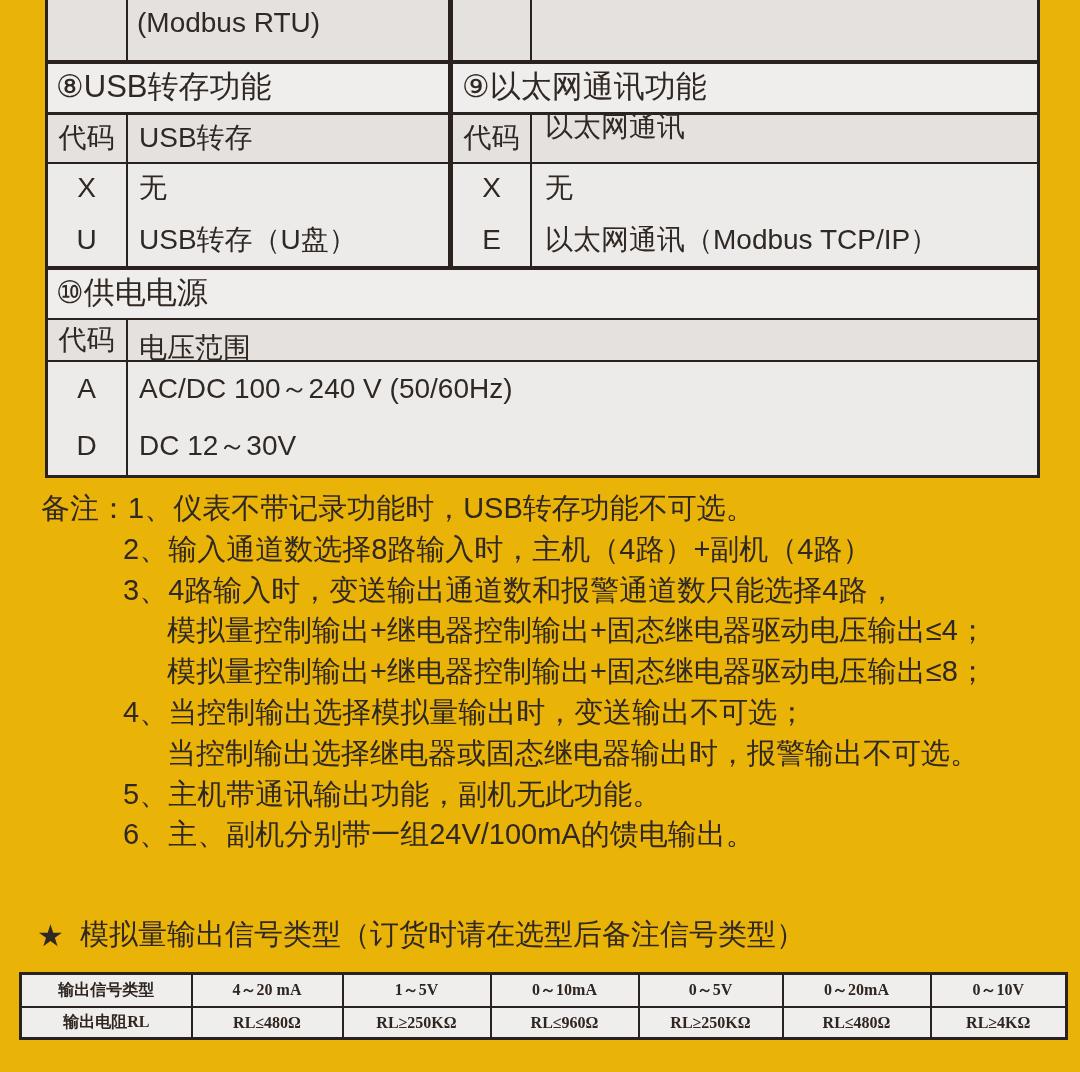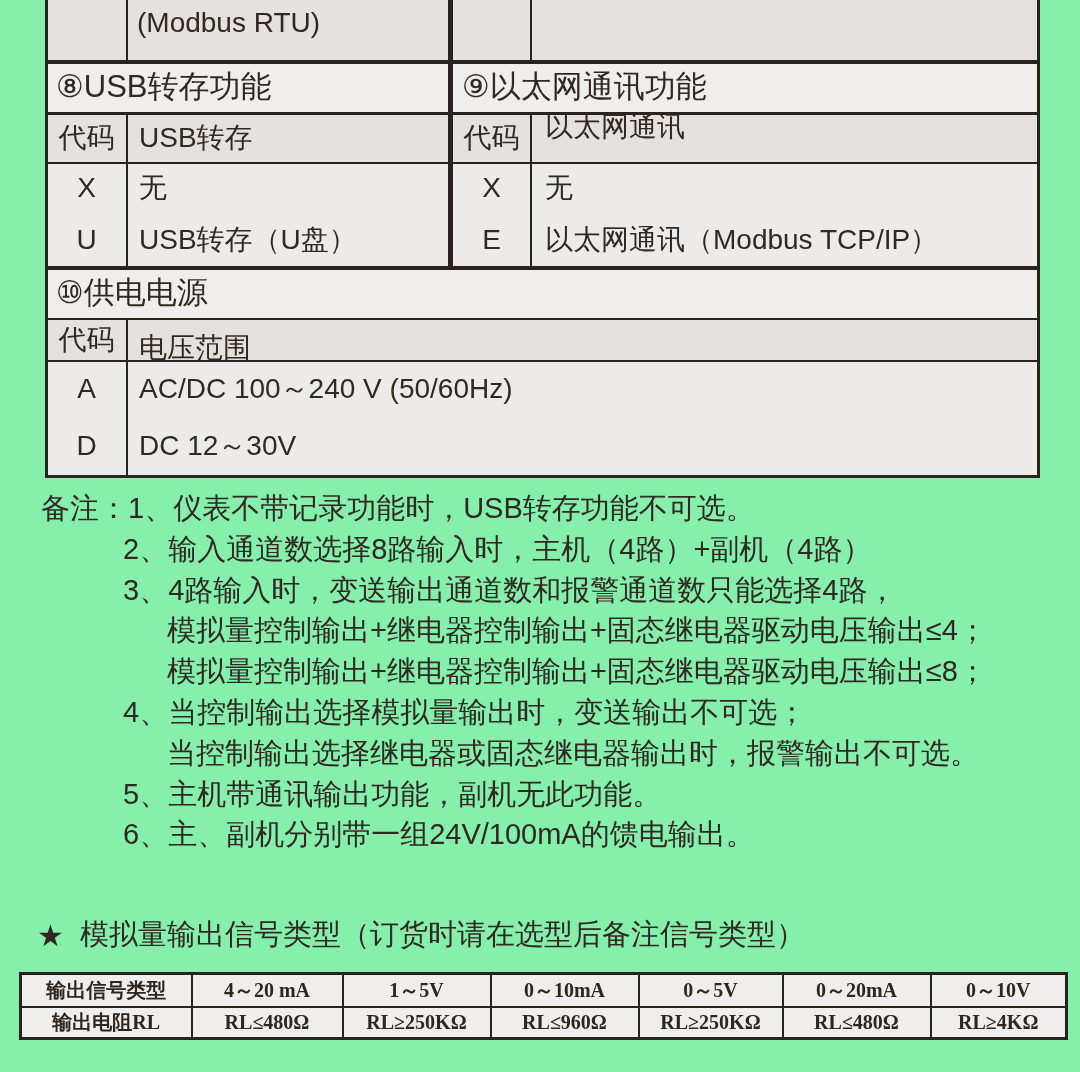--- a/index.html
+++ b/index.html
@@ -1,34 +1,34 @@
 <!DOCTYPE html>
 <html><head>
 <meta charset="utf-8">
 <style>
   html,body{margin:0;padding:0;background:#e7e4e2;}
-  .page{position:relative;width:1080px;height:1072px;background:#86efac;overflow:hidden;
+  .page{position:relative;width:1080px;height:1072px;background:#eab308;overflow:hidden;
         font-family:"Liberation Sans","DejaVu Sans",sans-serif;color:#302823;}
   .fill{position:absolute;}
   .bg-partial,.bg-hdr{background:#e4e1df;}
   .bg-band{background:#f0eeec;}
   .bg-data{background:#edebe9;}
   .vline,.hline{position:absolute;background:#2a221e;}
   .txt{position:absolute;white-space:nowrap;font-size:28px;}
   .ctr{text-align:center;display:flex;align-items:center;justify-content:center;}
   .lft{display:flex;align-items:center;}
   .band-title{font-size:31px;}
   .notes{position:absolute;left:41px;top:488px;width:1010px;font-size:29px;line-height:40.8px;}
   .note-line{white-space:nowrap;}
   .ind-num{padding-left:82px;}
   .ind-cont{padding-left:126px;}
   .analog-title{position:absolute;left:37px;top:918px;height:34px;display:flex;align-items:center;font-size:29px;white-space:nowrap;}
   .analog-title .star{font-size:30px;margin-right:16px;}
   table.sig{position:absolute;left:19px;top:972px;border-collapse:collapse;table-layout:fixed;
-            font-family:"Liberation Serif","DejaVu Serif",serif;font-weight:bold;font-size:20px;color:#2e2621;
+            font-family:"Liberation Serif","DejaVu Serif",serif;font-weight:bold;font-size:16px;color:#2e2621;
             border:3px solid #2a221e;}
   table.sig td{border:2px solid #2a221e;background:#f0eeec;text-align:center;padding:0;white-space:nowrap;}
   table.sig tr.r1 td{height:31px;}
   table.sig tr.r2 td{height:29px;}
 </style>
 </head>
 <body>
 
 <div class="page">
 

